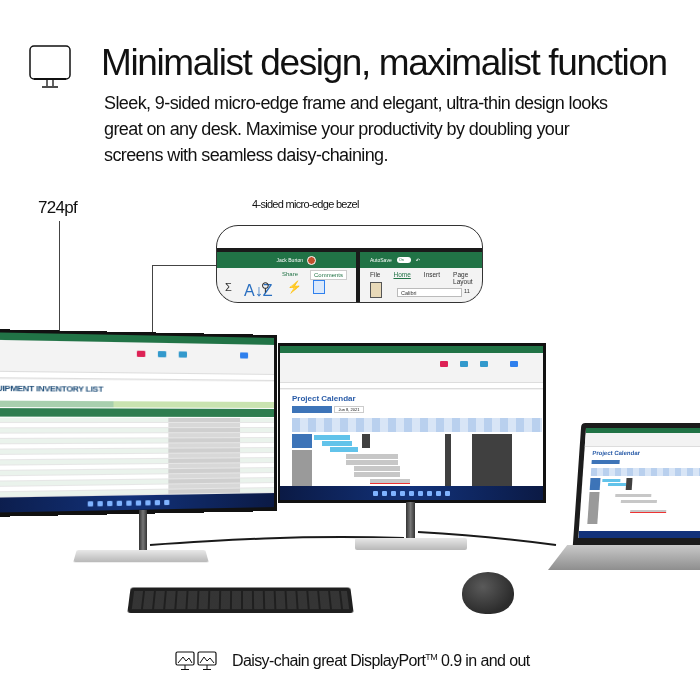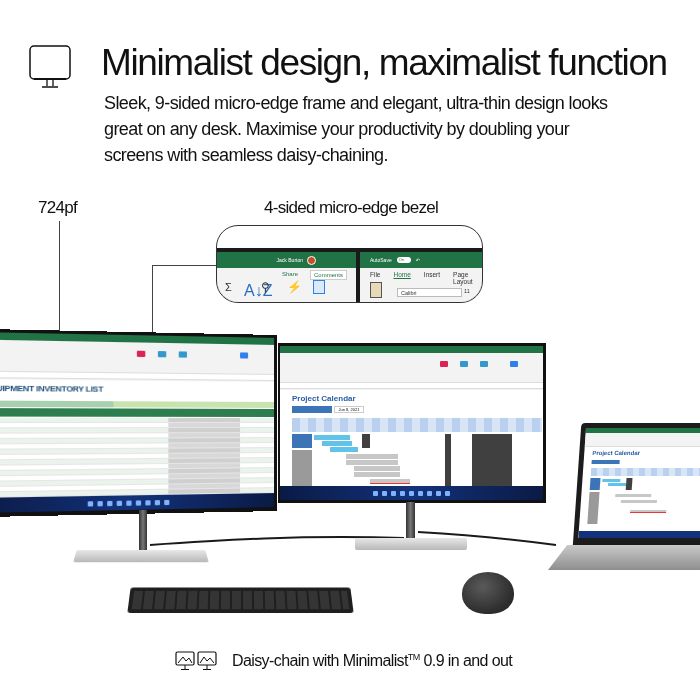--- a/index.html
+++ b/index.html
@@ -7,21 +7,21 @@
   body { position: relative; font-family: "Liberation Sans", sans-serif; color: #111; }
 
   .abs { position: absolute; }
 
   
   .hero-icon { left: 29px; top: 45px; width: 42px; height: 46px; }
   .headline { left: 101px; top: 42px; font-size: 37px; letter-spacing: -1.4px; font-weight: 400; color: #111; white-space: nowrap; }
   .subcopy { left: 104px; top: 90px; width: 520px; font-size: 18px; line-height: 26px; letter-spacing: -0.6px; color: #111; }
 
   .label-model { left: 38px; top: 198px; font-size: 17px; letter-spacing: -0.7px; }
-  .label-bezel { left: 264px; top: 198px; font-size: 17px; letter-spacing: -0.7px; }
+  .label-bezel { left: 252px; top: 198px; font-size: 11px; letter-spacing: -0.7px; }
 
   .leader-v { left: 59px; top: 221px; width: 1px; height: 115px; background: #444; }
   .leader-h { left: 152px; top: 265px; width: 66px; height: 1px; background: #444; }
   .leader-v2 { left: 152px; top: 265px; width: 1px; height: 76px; background: #444; }
 
   
   .callout { left: 216px; top: 225px; width: 267px; height: 78px; border: 1.5px solid #333; border-radius: 22px; overflow: hidden; background: #fff; }
   .callout-inner { position: absolute; left: 0; top: 22px; width: 100%; height: 56px; background: #1a1a1a; }
   .c-left { position: absolute; left: 0; top: 4px; width: 139px; height: 52px; background: #f3f3f3; }
   .c-left .greenbar { height: 16px; background: #217346; color: #fff; font-size: 5px; display: flex; align-items: center; justify-content: flex-end; padding-right: 40px; }
@@ -275,13 +275,13 @@
 <svg class="abs foot-icons" viewBox="0 0 44 20">
   <rect x="1" y="1" width="18" height="13" rx="1.5" fill="none" stroke="#111" stroke-width="1.2"></rect>
   <polyline points="3,12 8,6 11,10 14,7 17,12" fill="none" stroke="#111" stroke-width="1"></polyline>
   <line x1="10" y1="14" x2="10" y2="18" stroke="#111"></line>
     <line x1="6" y1="18.5" x2="14" y2="18.5" stroke="#111"></line>
   <rect x="23" y="1" width="18" height="13" rx="1.5" fill="none" stroke="#111" stroke-width="1.2"></rect>
   <polyline points="25,12 29,6 32,10 35,7 39,12" fill="none" stroke="#111" stroke-width="1"></polyline>
   <line x1="32" y1="14" x2="32" y2="18" stroke="#111"></line>
     <line x1="28" y1="18.5" x2="36" y2="18.5" stroke="#111"></line>
 </svg>
-<div class="abs foot-text"><span>Daisy-chain with Minimalist</span><sup>TM</sup><span> 0.9 in and out</span></div>
+<div class="abs foot-text"><span>Daisy-chain great DisplayPort</span><sup>TM</sup><span> 0.9 in and out</span></div>
 
 </body></html>

